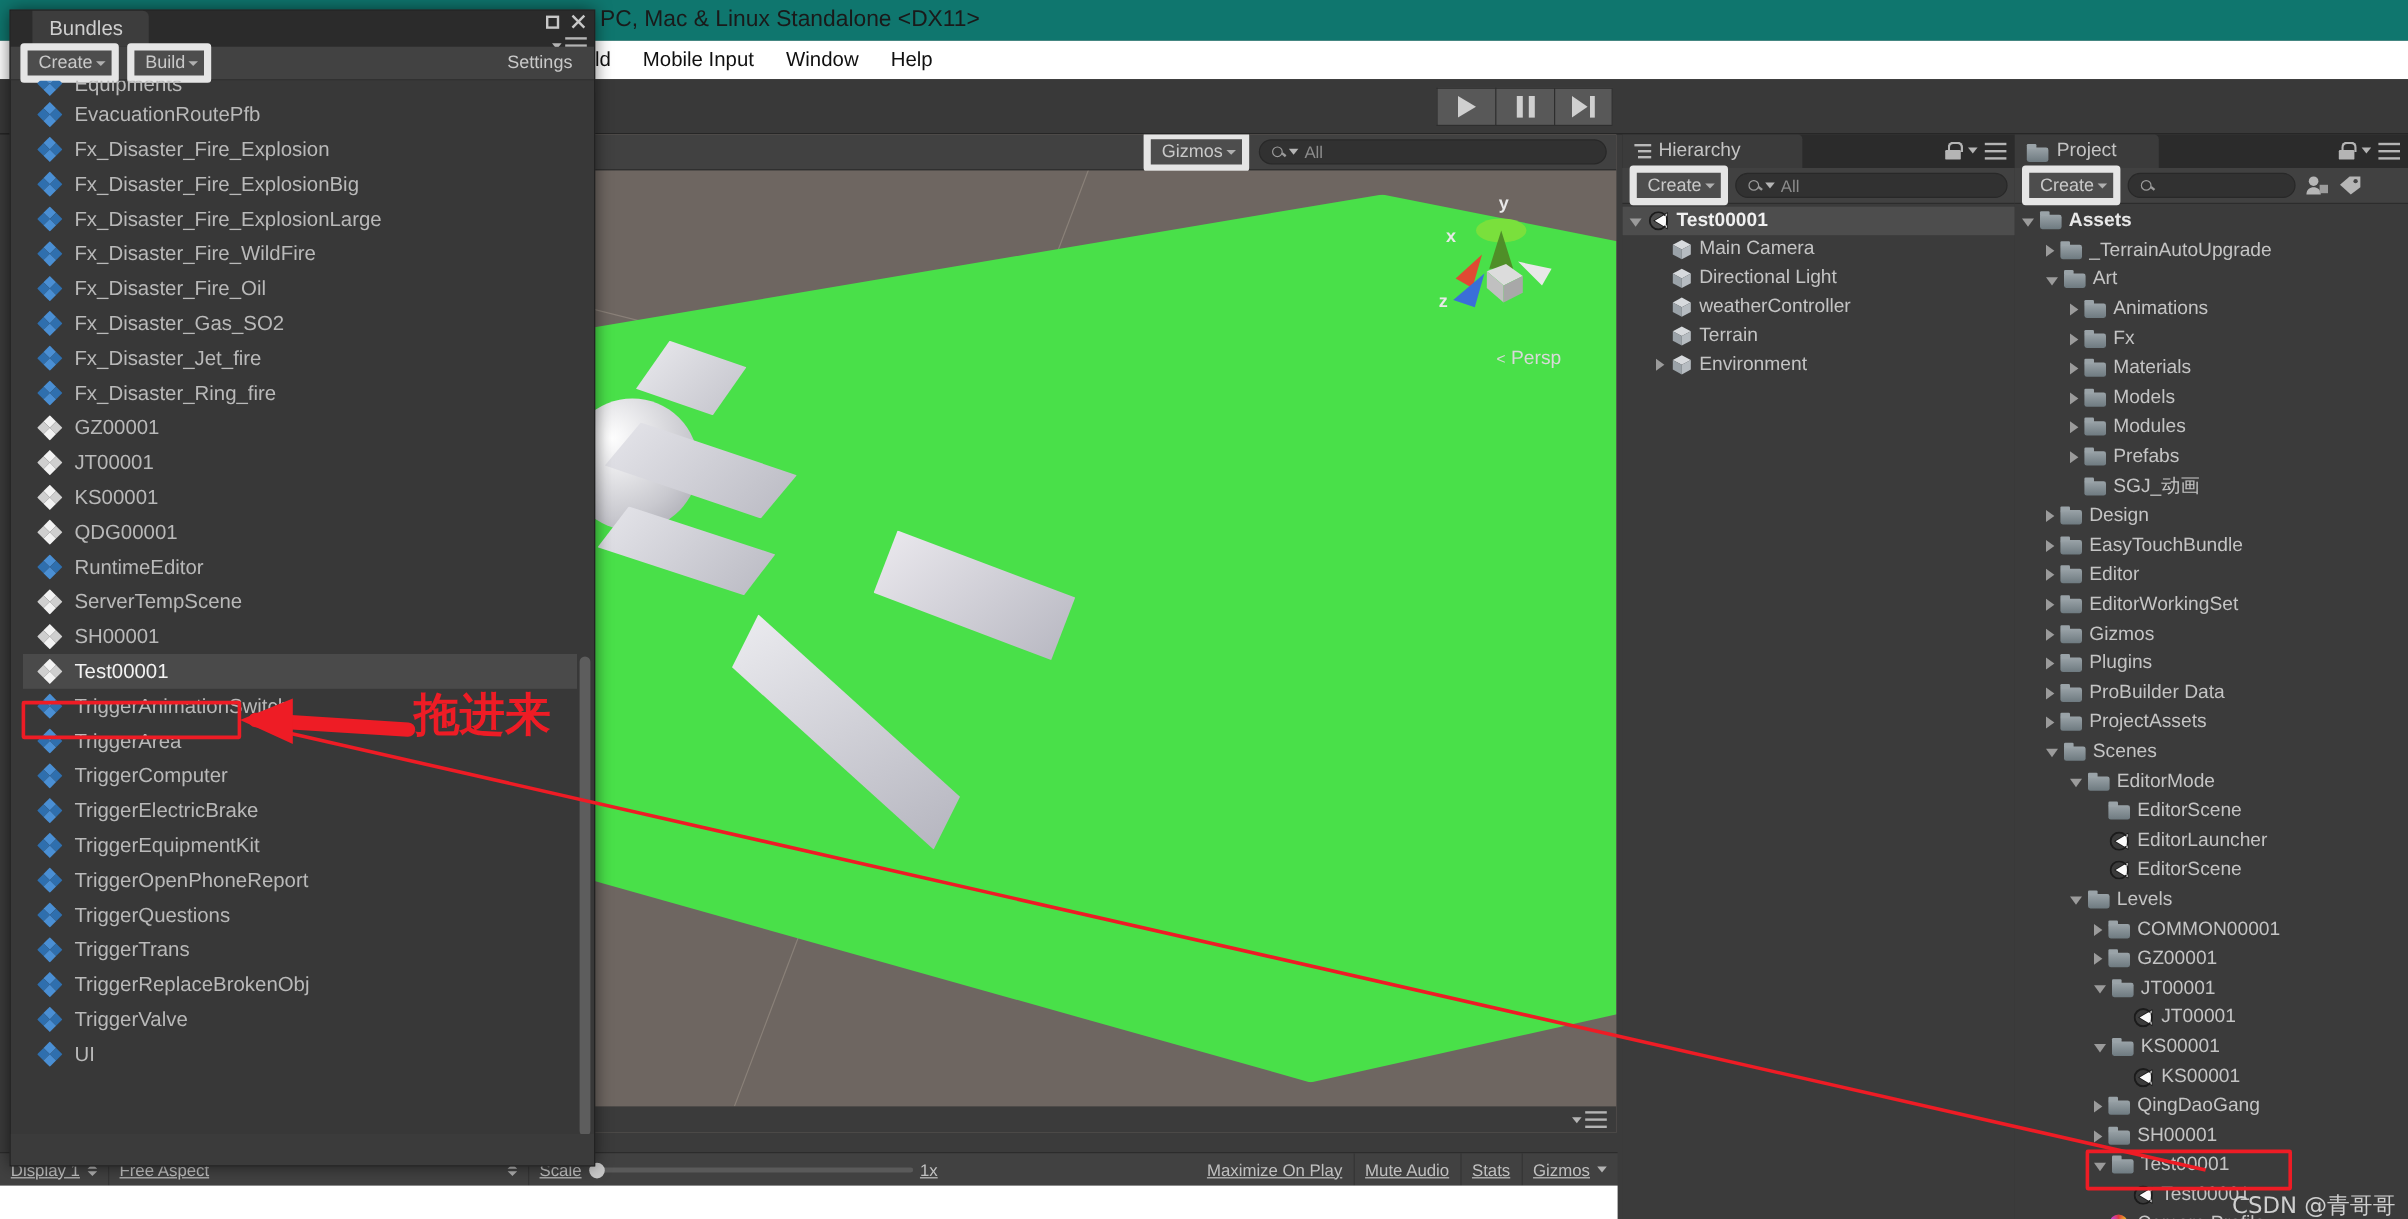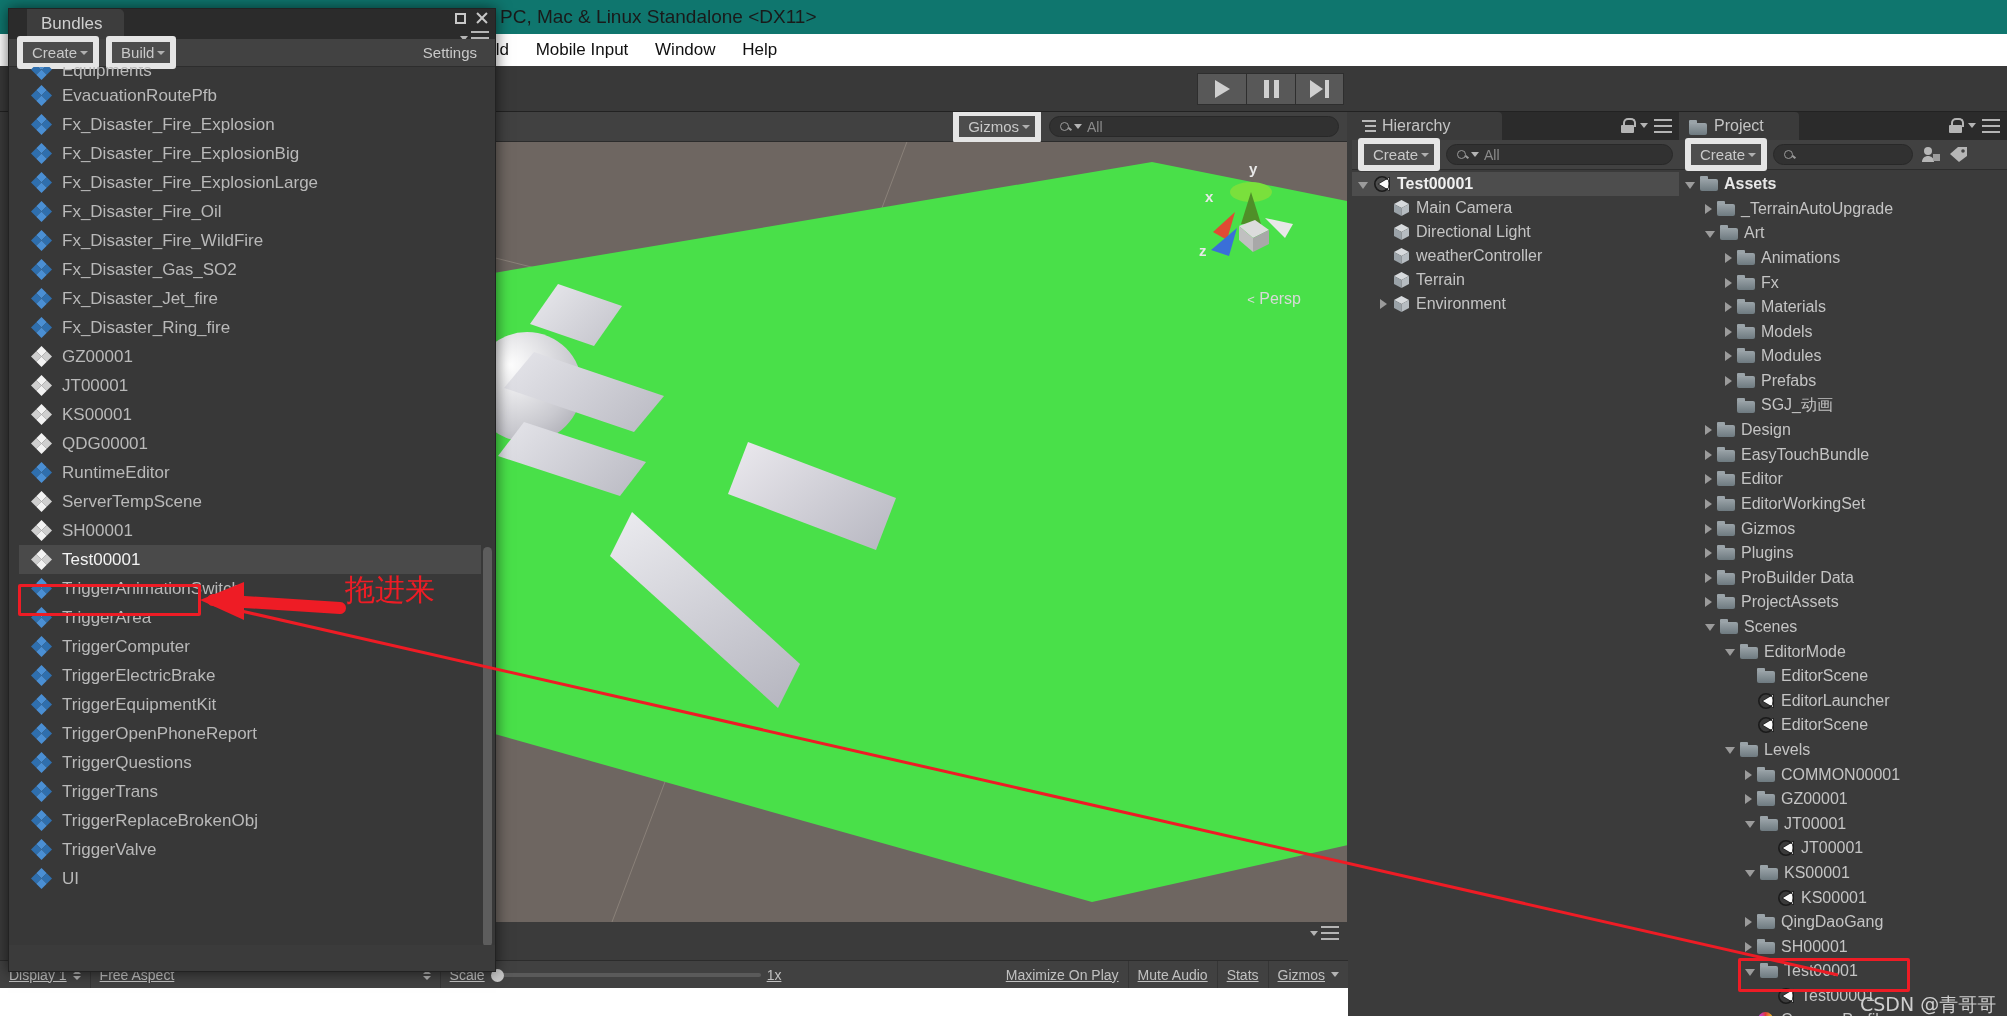--- a/index.html
+++ b/index.html
@@ -193,21 +193,21 @@
     position:absolute; right:3px; top:68px; width:9px; bottom:46px;
   }
   .bw-scroll .thumb { position:absolute; left:0; top:470px; width:9px; height:400px; background:#5d5d5d; border-radius:5px; }
   .bw-statusbar {
     position:absolute; left:0; bottom:0; width:100%; height:26px; background:#3b3b3b;
   }
 
   
   .anno { position:absolute; pointer-events:none; }
   .red-box { position:absolute; border:3px solid #ee1c25; border-radius:2px; }
-  .cn-text { position:absolute; color:#ee1c25; font-size:30px; font-weight:normal; font-family:"DejaVu Sans", sans-serif; white-space:nowrap; }
+  .cn-text { position:absolute; color:#ee1c25; font-size:38px; font-weight:bold; font-family:"DejaVu Sans", sans-serif; white-space:nowrap; }
   .watermark { position:absolute; color:#cfcfcf; font-size:19px; white-space:nowrap; font-family:"DejaVu Sans", sans-serif; }
 </style>
 </head>
 <body>
 
 <div id="root">
 
   <div class="unity-window">
 
     <div class="titlebar">PC, Mac &amp; Linux Standalone &lt;DX11&gt;</div>
@@ -767,30 +767,30 @@
             </svg></span>
           <span>Fx_Disaster_Fire_ExplosionLarge</span>
         </div>
         <div class="brow">
           <span class="bico"><svg width="21" height="21" viewBox="0 0 20 20">
               <path d="M10 0 L15 5 L10 10 L5 5 Z" fill="#4a8fd4"></path>
               <path d="M5 5 L10 10 L5 15 L0 10 Z" fill="#2f6fae"></path>
               <path d="M15 5 L20 10 L15 15 L10 10 Z" fill="#2f6fae"></path>
               <path d="M10 10 L15 15 L10 20 L5 15 Z" fill="#4a8fd4"></path>
             </svg></span>
+          <span>Fx_Disaster_Fire_WildFire</span>
+        </div>
+        <div class="brow">
+          <span class="bico"><svg width="21" height="21" viewBox="0 0 20 20">
+              <path d="M10 0 L15 5 L10 10 L5 5 Z" fill="#4a8fd4"></path>
+              <path d="M5 5 L10 10 L5 15 L0 10 Z" fill="#2f6fae"></path>
+              <path d="M15 5 L20 10 L15 15 L10 10 Z" fill="#2f6fae"></path>
+              <path d="M10 10 L15 15 L10 20 L5 15 Z" fill="#4a8fd4"></path>
+            </svg></span>
           <span>Fx_Disaster_Fire_Oil</span>
-        </div>
-        <div class="brow">
-          <span class="bico"><svg width="21" height="21" viewBox="0 0 20 20">
-              <path d="M10 0 L15 5 L10 10 L5 5 Z" fill="#4a8fd4"></path>
-              <path d="M5 5 L10 10 L5 15 L0 10 Z" fill="#2f6fae"></path>
-              <path d="M15 5 L20 10 L15 15 L10 10 Z" fill="#2f6fae"></path>
-              <path d="M10 10 L15 15 L10 20 L5 15 Z" fill="#4a8fd4"></path>
-            </svg></span>
-          <span>Fx_Disaster_Fire_WildFire</span>
         </div>
         <div class="brow">
           <span class="bico"><svg width="21" height="21" viewBox="0 0 20 20">
               <path d="M10 0 L15 5 L10 10 L5 5 Z" fill="#4a8fd4"></path>
               <path d="M5 5 L10 10 L5 15 L0 10 Z" fill="#2f6fae"></path>
               <path d="M15 5 L20 10 L15 15 L10 10 Z" fill="#2f6fae"></path>
               <path d="M10 10 L15 15 L10 20 L5 15 Z" fill="#4a8fd4"></path>
             </svg></span>
           <span>Fx_Disaster_Gas_SO2</span>
         </div>

